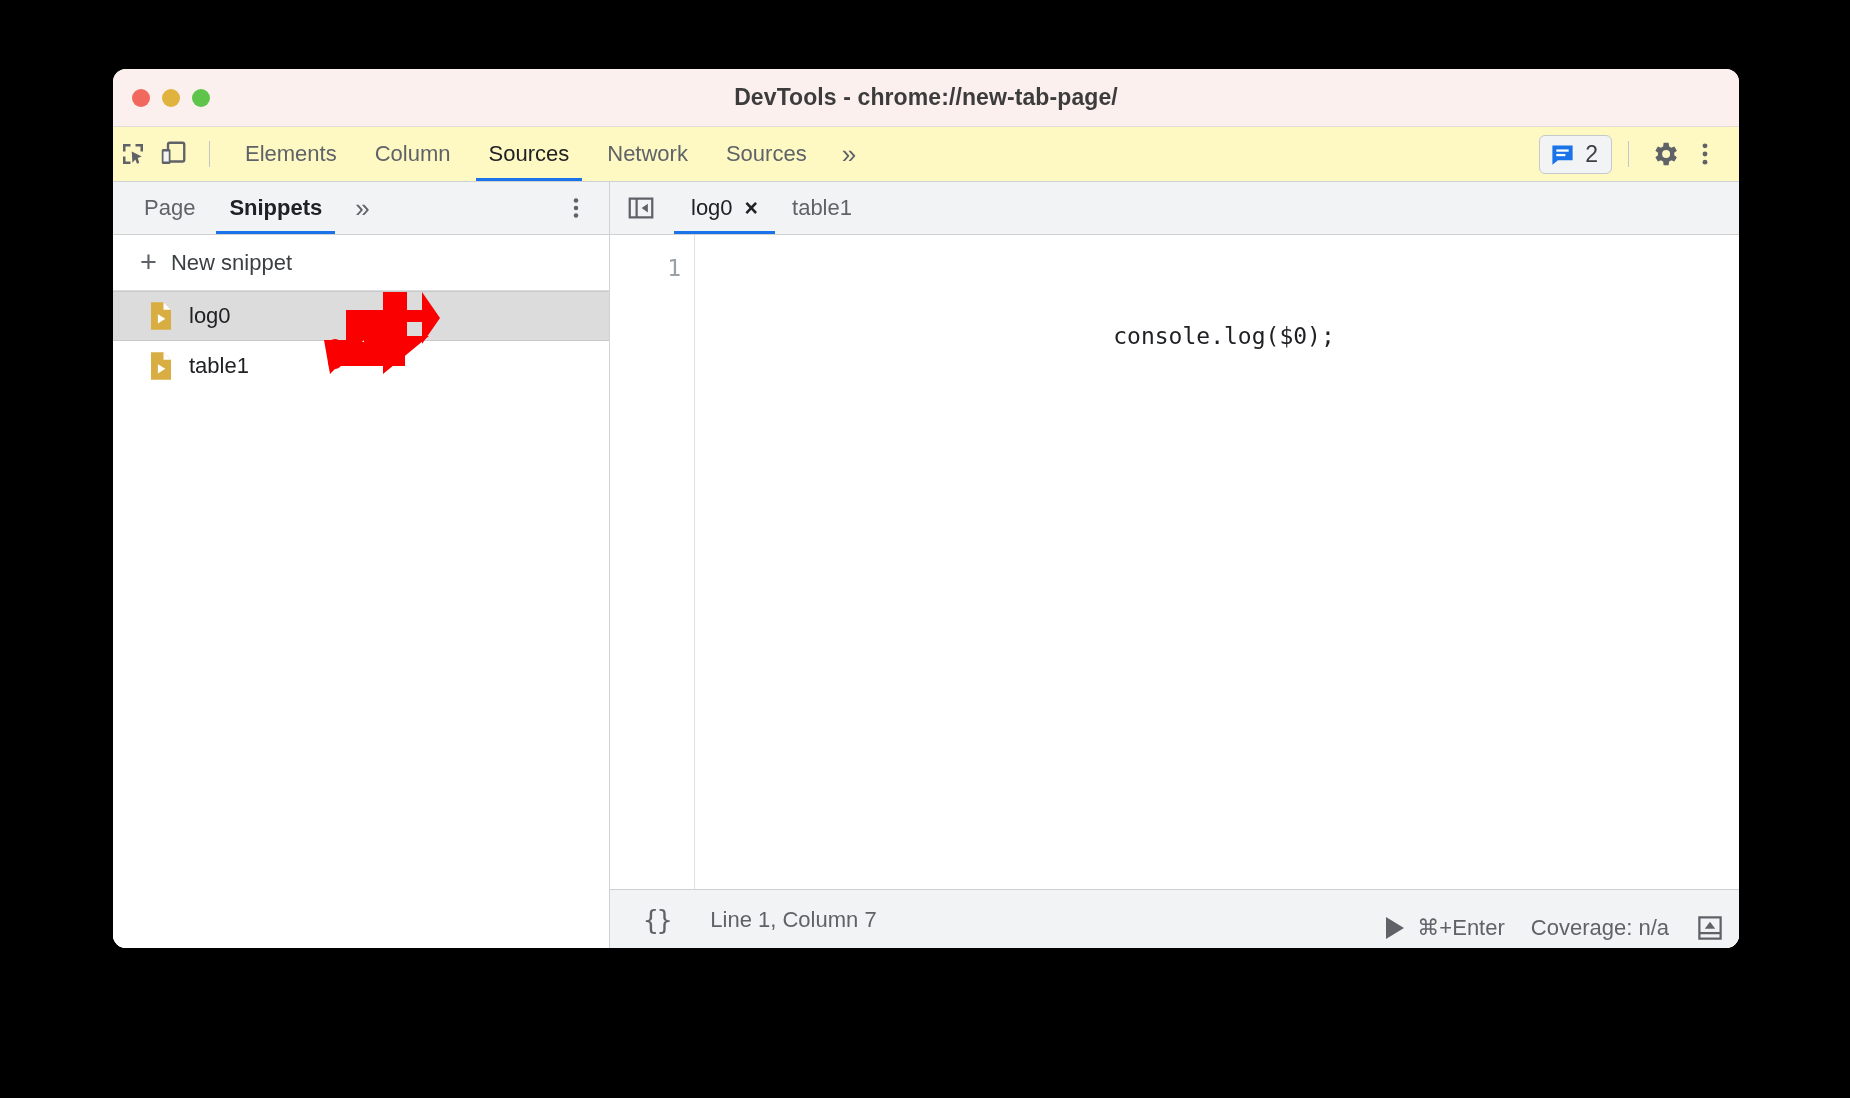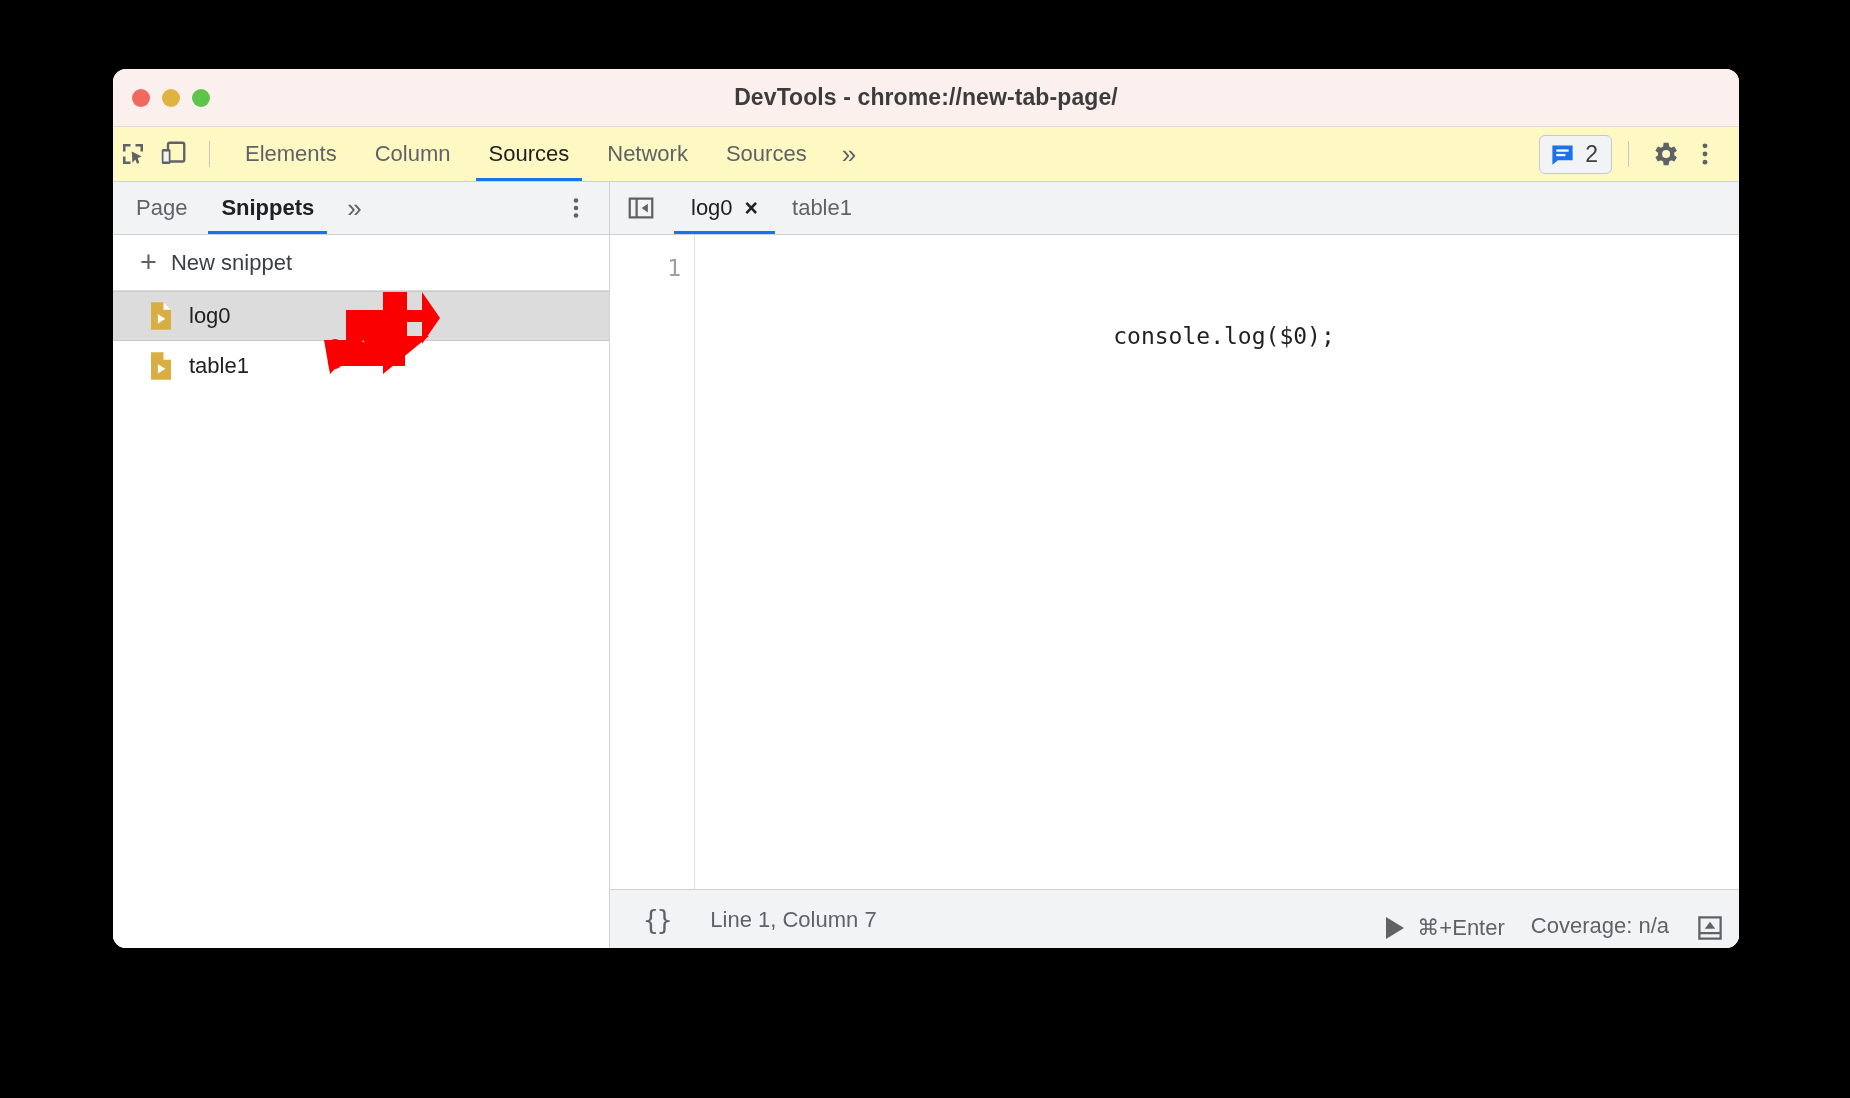--- a/index.html
+++ b/index.html
@@ -166,21 +166,21 @@
     background: #ffffff;
     box-sizing: border-box;
   }
   .nav-tabbar {
     position: relative;
     height: 53px;
     background: #f1f3f4;
     border-bottom: 1px solid #cfd1d3;
     display: flex;
     align-items: stretch;
-    padding-left: 6px;
+    padding-left: 14px;
     box-sizing: border-box;
   }
   .nav-tab {
     position: relative;
     display: flex;
     align-items: center;
     padding: 0 17px;
     font-size: 22px;
     color: #5f6368;
     cursor: pointer;
@@ -331,20 +331,21 @@
     font-family: "DejaVu Sans Mono", monospace;
     font-size: 26px;
     color: #5f6368;
     cursor: pointer;
     margin-right: 40px;
     letter-spacing: -2px;
   }
   .status-right {
     margin-left: auto;
     display: flex;
+    align-items: center;
     gap: 26px;
     padding-right: 14px;
     margin-top: 17px;
   }
   .run-group {
     display: flex;
     align-items: center;
     gap: 13px;
     cursor: pointer;
   }

